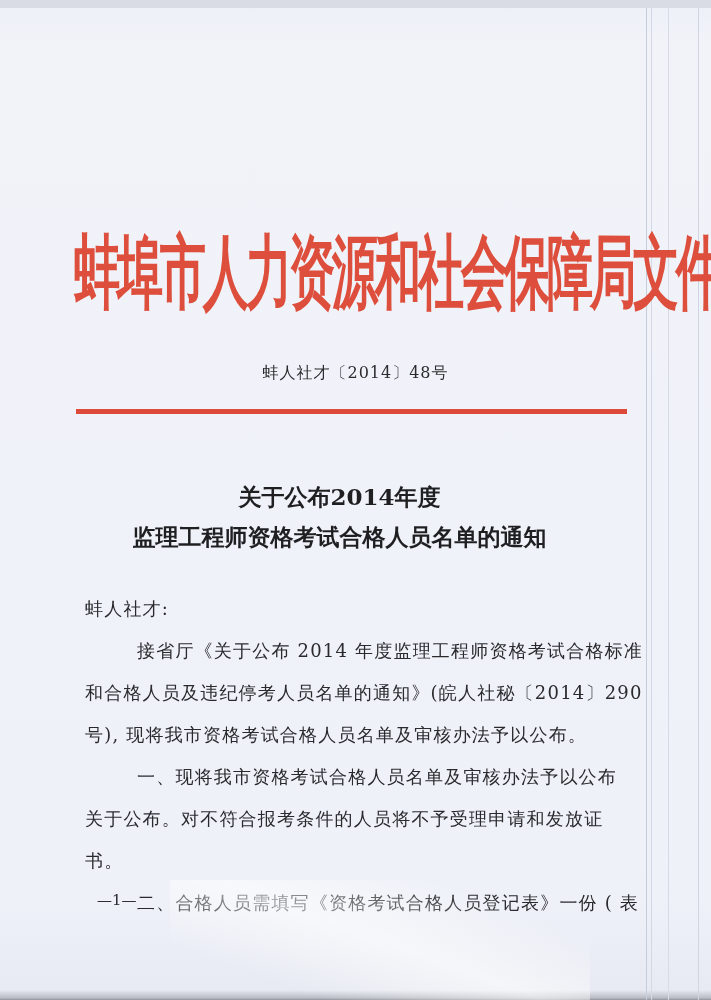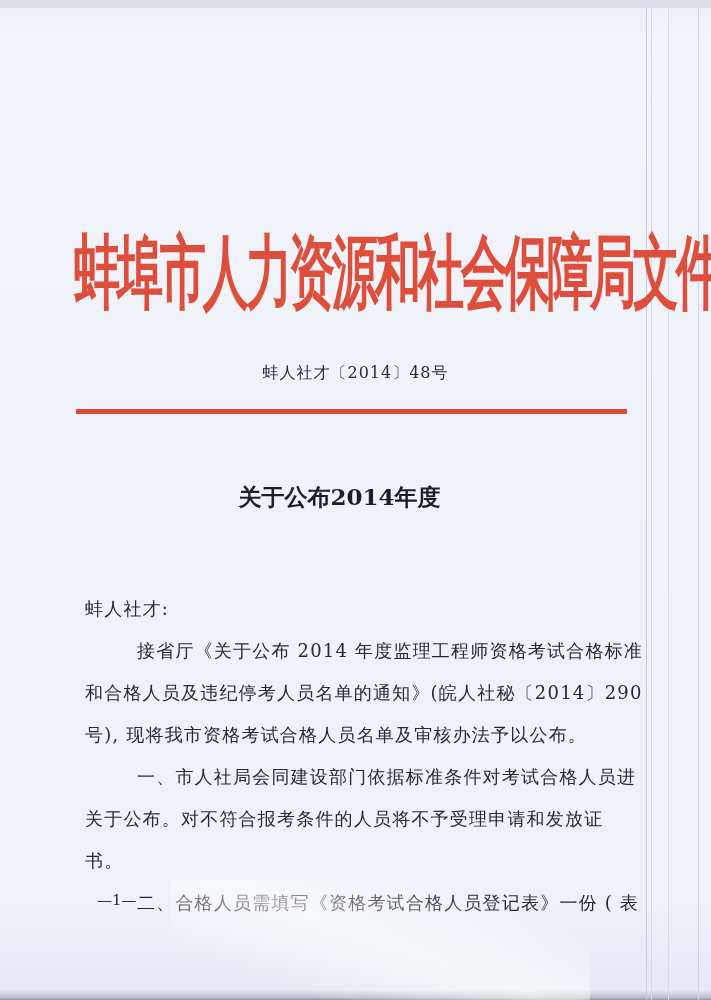--- a/index.html
+++ b/index.html
@@ -113,28 +113,29 @@
   <div class="edge-line l4"></div>
 
   <div class="header-title">蚌埠市人力资源和社会保障局文件</div>
 
   <div class="doc-number">蚌人社才〔2014〕48号</div>
 
   <div class="red-rule"></div>
 
   <div class="subject">
     <div>关于公布2014年度</div>
+    <div>监理工程师资格考试合格人员名单的通知</div>
   </div>
 
   <div class="body-text" style="top:0;">
     <div class="line" style="top:597px;">蚌人社才:</div>
     <div class="line indent" style="top:639px;">接省厅《关于公布 2014 年度监理工程师资格考试合格标准</div>
     <div class="line" style="top:681px;">和合格人员及违纪停考人员名单的通知》(皖人社秘〔2014〕290</div>
     <div class="line" style="top:723px;">号), 现将我市资格考试合格人员名单及审核办法予以公布。</div>
-    <div class="line indent" style="top:765px;">一、市人社局会同建设部门依据标准条件对考试合格人员进</div>
+    <div class="line indent" style="top:765px;">一、现将我市资格考试合格人员名单及审核办法予以公布</div>
     <div class="line" style="top:807px;">关于公布。对不符合报考条件的人员将不予受理申请和发放证</div>
     <div class="line" style="top:849px;">书。</div>
     <div class="line indent" style="top:891px;">二、合格人员需填写《资格考试合格人员登记表》一份 ( 表</div>
   </div>
 
   <div class="page-num">—1—</div>
 
   <div class="glare"></div>
 </div>
 

